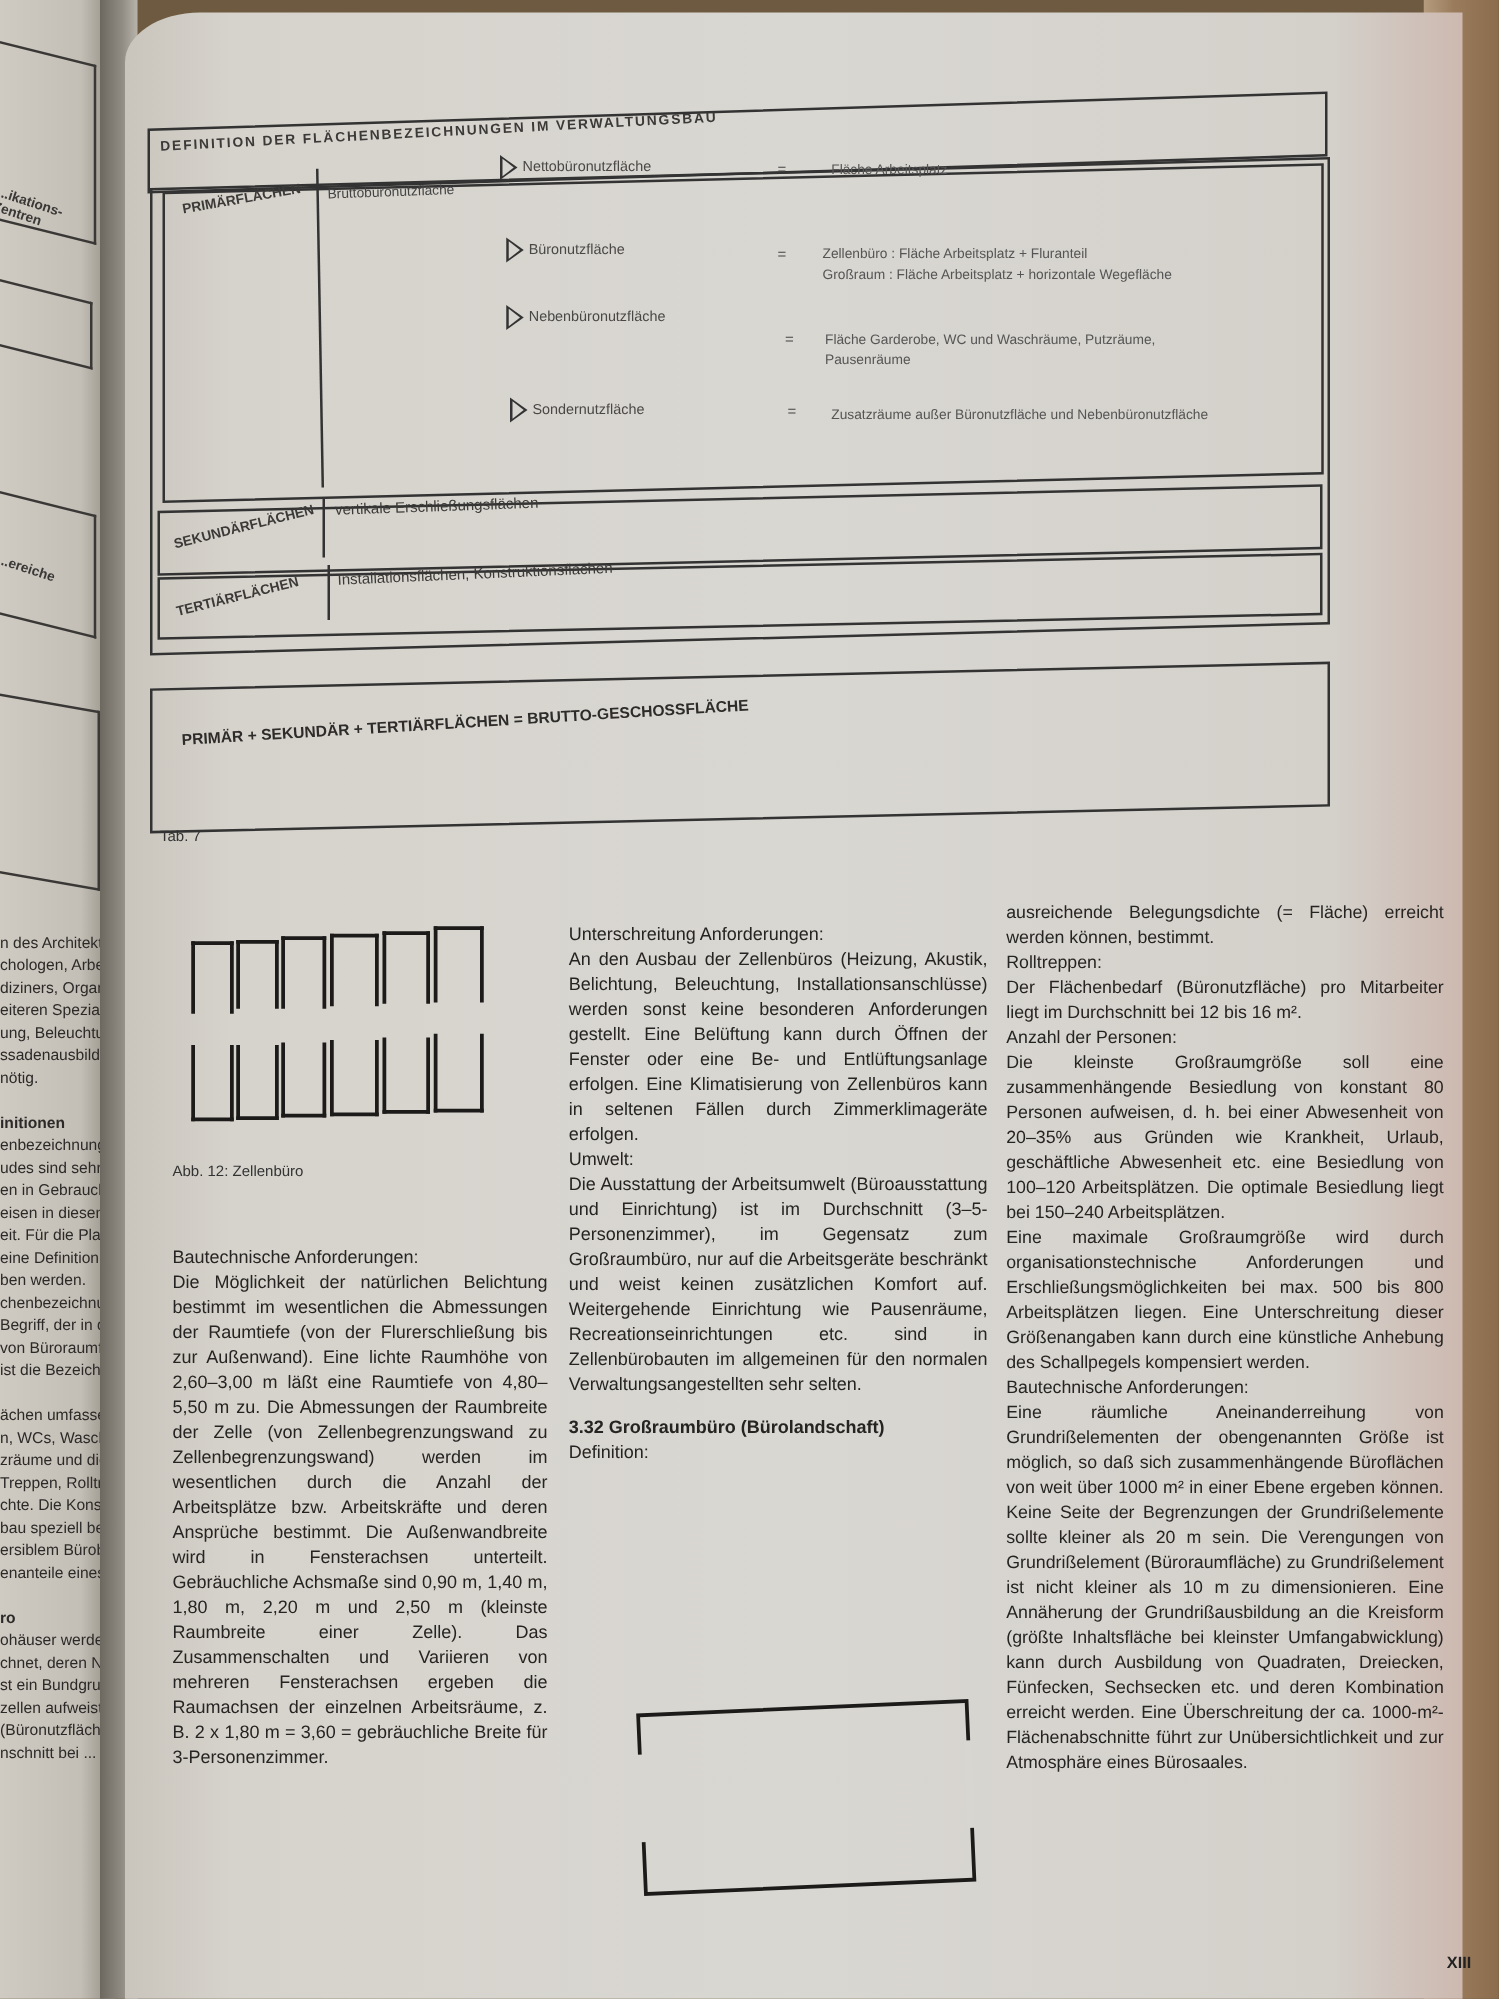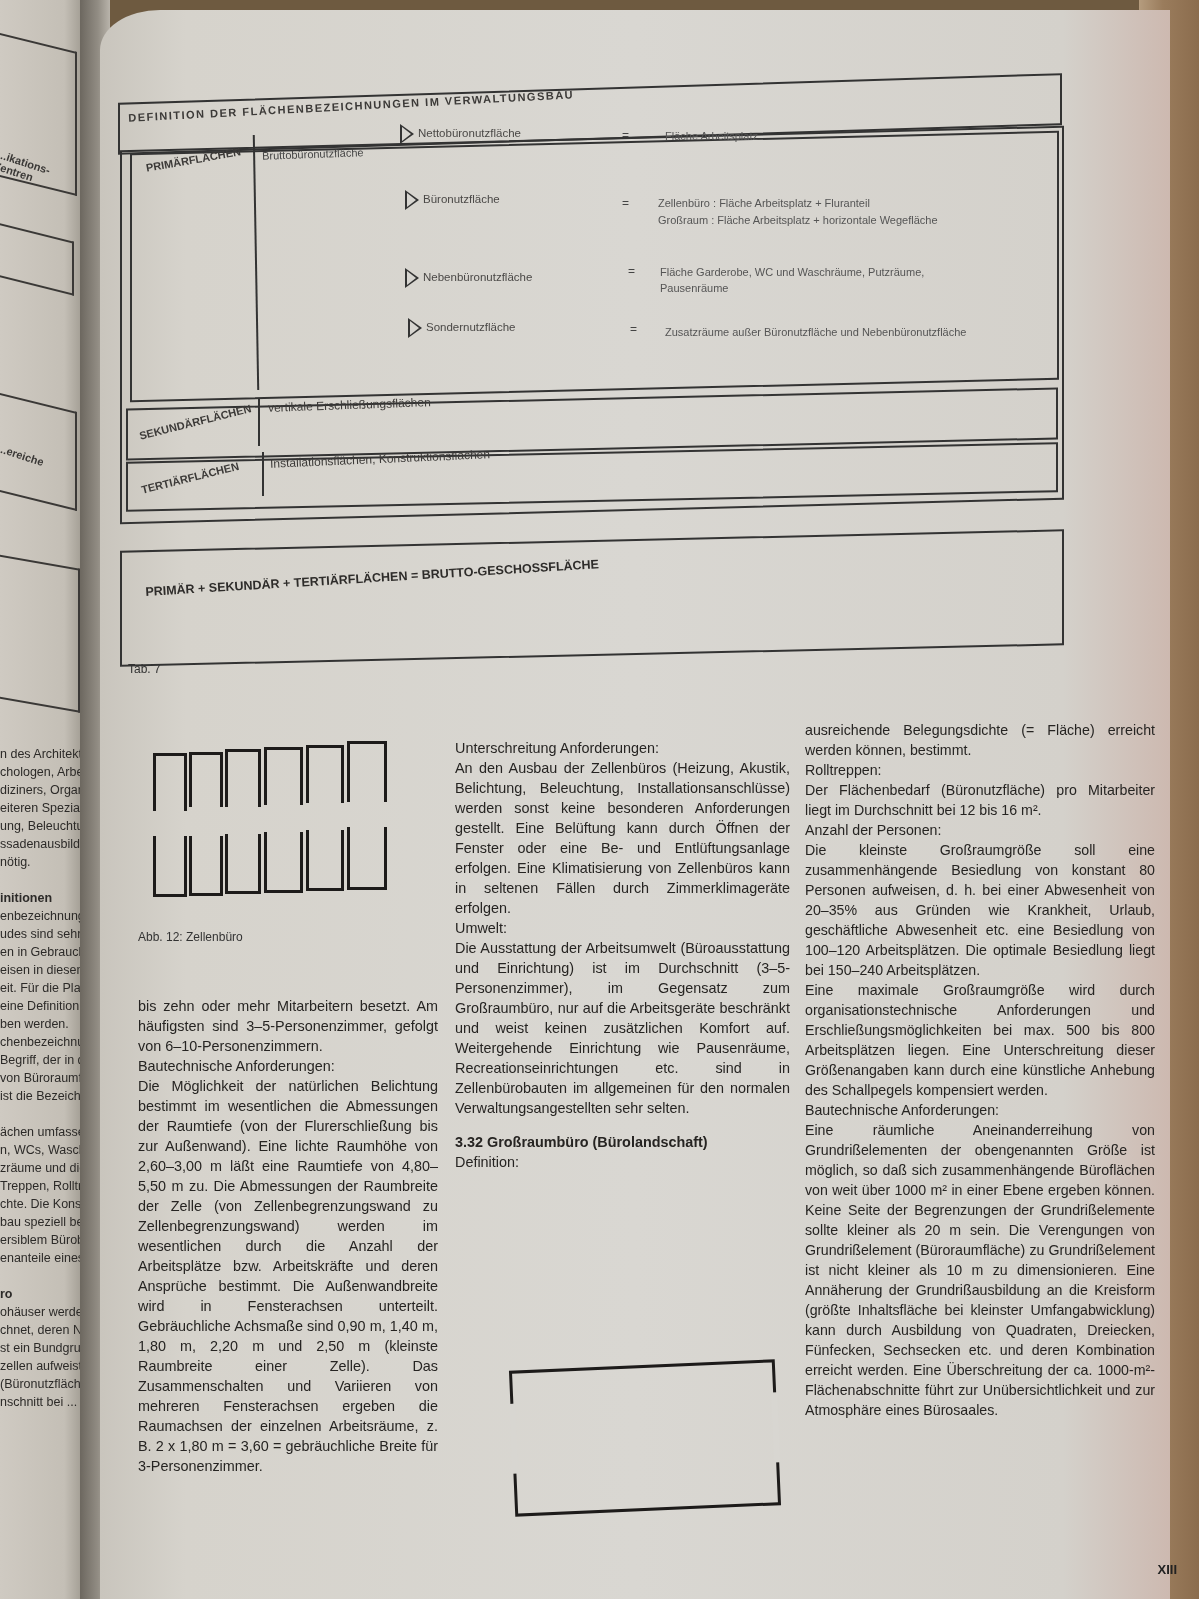--- a/index.html
+++ b/index.html
@@ -131,21 +131,21 @@
   <div class="eq" style="left:622px; top:128px;">=</div>
   <div class="defn" style="left:665px; top:130px;">Fläche Arbeitsplatz</div>
 
   <div class="row-item" style="left:405px; top:190px;">
     <span class="tri"></span><span>Büronutzfläche</span>
   </div>
   <div class="eq" style="left:622px; top:196px;">=</div>
   <div class="defn" style="left:658px; top:197px;">Zellenbüro : Fläche Arbeitsplatz + Fluranteil</div>
   <div class="defn" style="left:658px; top:214px;">Großraum : Fläche Arbeitsplatz + horizontale Wegefläche</div>
 
-  <div class="row-item" style="left:405px; top:268px;text-align:right;">
+  <div class="row-item" style="left:405px; top:244px;text-align:right;">
     <span class="tri"></span><span>Nebenbüronutzfläche</span>
   </div>
   <div class="eq" style="left:628px; top:264px;">=</div>
   <div class="defn" style="left:660px; top:266px;">Fläche Garderobe, WC und Waschräume, Putzräume,</div>
   <div class="defn" style="left:660px; top:282px;">Pausenräume</div>
 
   <div class="row-item" style="left:408px; top:318px;">
     <span class="tri"></span><span>Sondernutzfläche</span>
   </div>
   <div class="eq" style="left:630px; top:322px;">=</div>
@@ -178,21 +178,20 @@
   <div class="cell-bot" style="left:3px; top:96px; width:28px; height:58px;"></div>
   <div class="cell-bot" style="left:39px; top:96px; width:28px; height:57px;"></div>
   <div class="cell-bot" style="left:75px; top:94px; width:30px; height:57px;"></div>
   <div class="cell-bot" style="left:114px; top:92px; width:33px; height:58px;"></div>
   <div class="cell-bot" style="left:156px; top:90px; width:32px; height:58px;"></div>
   <div class="cell-bot" style="left:197px; top:87px; width:34px; height:60px;"></div>
 </div>
 <div class="caption" style="left:138px; top:930px;">Abb. 12: Zellenbüro</div>
 
 <div class="col" style="left:138px; top:996px; width:300px;">
-  <p>bis zehn oder mehr Mitarbeitern besetzt. Am häufigsten sind 3–5-Personenzimmer, gefolgt von 6–10-Personenzimmern.</p>
   <p class="sub">Bautechnische Anforderungen:</p>
   <p>Die Möglichkeit der natürlichen Belichtung bestimmt im wesentlichen die Abmessungen der Raumtiefe (von der Flurerschließung bis zur Außenwand). Eine lichte Raumhöhe von 2,60–3,00 m läßt eine Raumtiefe von 4,80–5,50 m zu. Die Abmessungen der Raumbreite der Zelle (von Zellenbegrenzungswand zu Zellenbegrenzungswand) werden im wesentlichen durch die Anzahl der Arbeitsplätze bzw. Arbeitskräfte und deren Ansprüche bestimmt. Die Außenwandbreite wird in Fensterachsen unterteilt. Gebräuchliche Achsmaße sind 0,90 m, 1,40 m, 1,80 m, 2,20 m und 2,50 m (kleinste Raumbreite einer Zelle). Das Zusammenschalten und Variieren von mehreren Fensterachsen ergeben die Raumachsen der einzelnen Arbeitsräume, z. B. 2 x 1,80 m = 3,60 = gebräuchliche Breite für 3-Personenzimmer.</p>
 </div>
 
 <div class="col" style="left:455px; top:738px; width:335px;">
   <p class="sub">Unterschreitung Anforderungen:</p>
   <p>An den Ausbau der Zellenbüros (Heizung, Akustik, Belichtung, Beleuchtung, Installationsanschlüsse) werden sonst keine besonderen Anforderungen gestellt. Eine Belüftung kann durch Öffnen der Fenster oder eine Be- und Entlüftungsanlage erfolgen. Eine Klimatisierung von Zellenbüros kann in seltenen Fällen durch Zimmerklimageräte erfolgen.</p>
   <p class="sub">Umwelt:</p>
   <p>Die Ausstattung der Arbeitsumwelt (Büroausstattung und Einrichtung) ist im Durchschnitt (3–5-Personenzimmer), im Gegensatz zum Großraumbüro, nur auf die Arbeitsgeräte beschränkt und weist keinen zusätzlichen Komfort auf. Weitergehende Einrichtung wie Pausenräume, Recreationseinrichtungen etc. sind in Zellenbürobauten im allgemeinen für den normalen Verwaltungsangestellten sehr selten.</p>
   <p class="heading">3.32 Großraumbüro (Bürolandschaft)</p>

